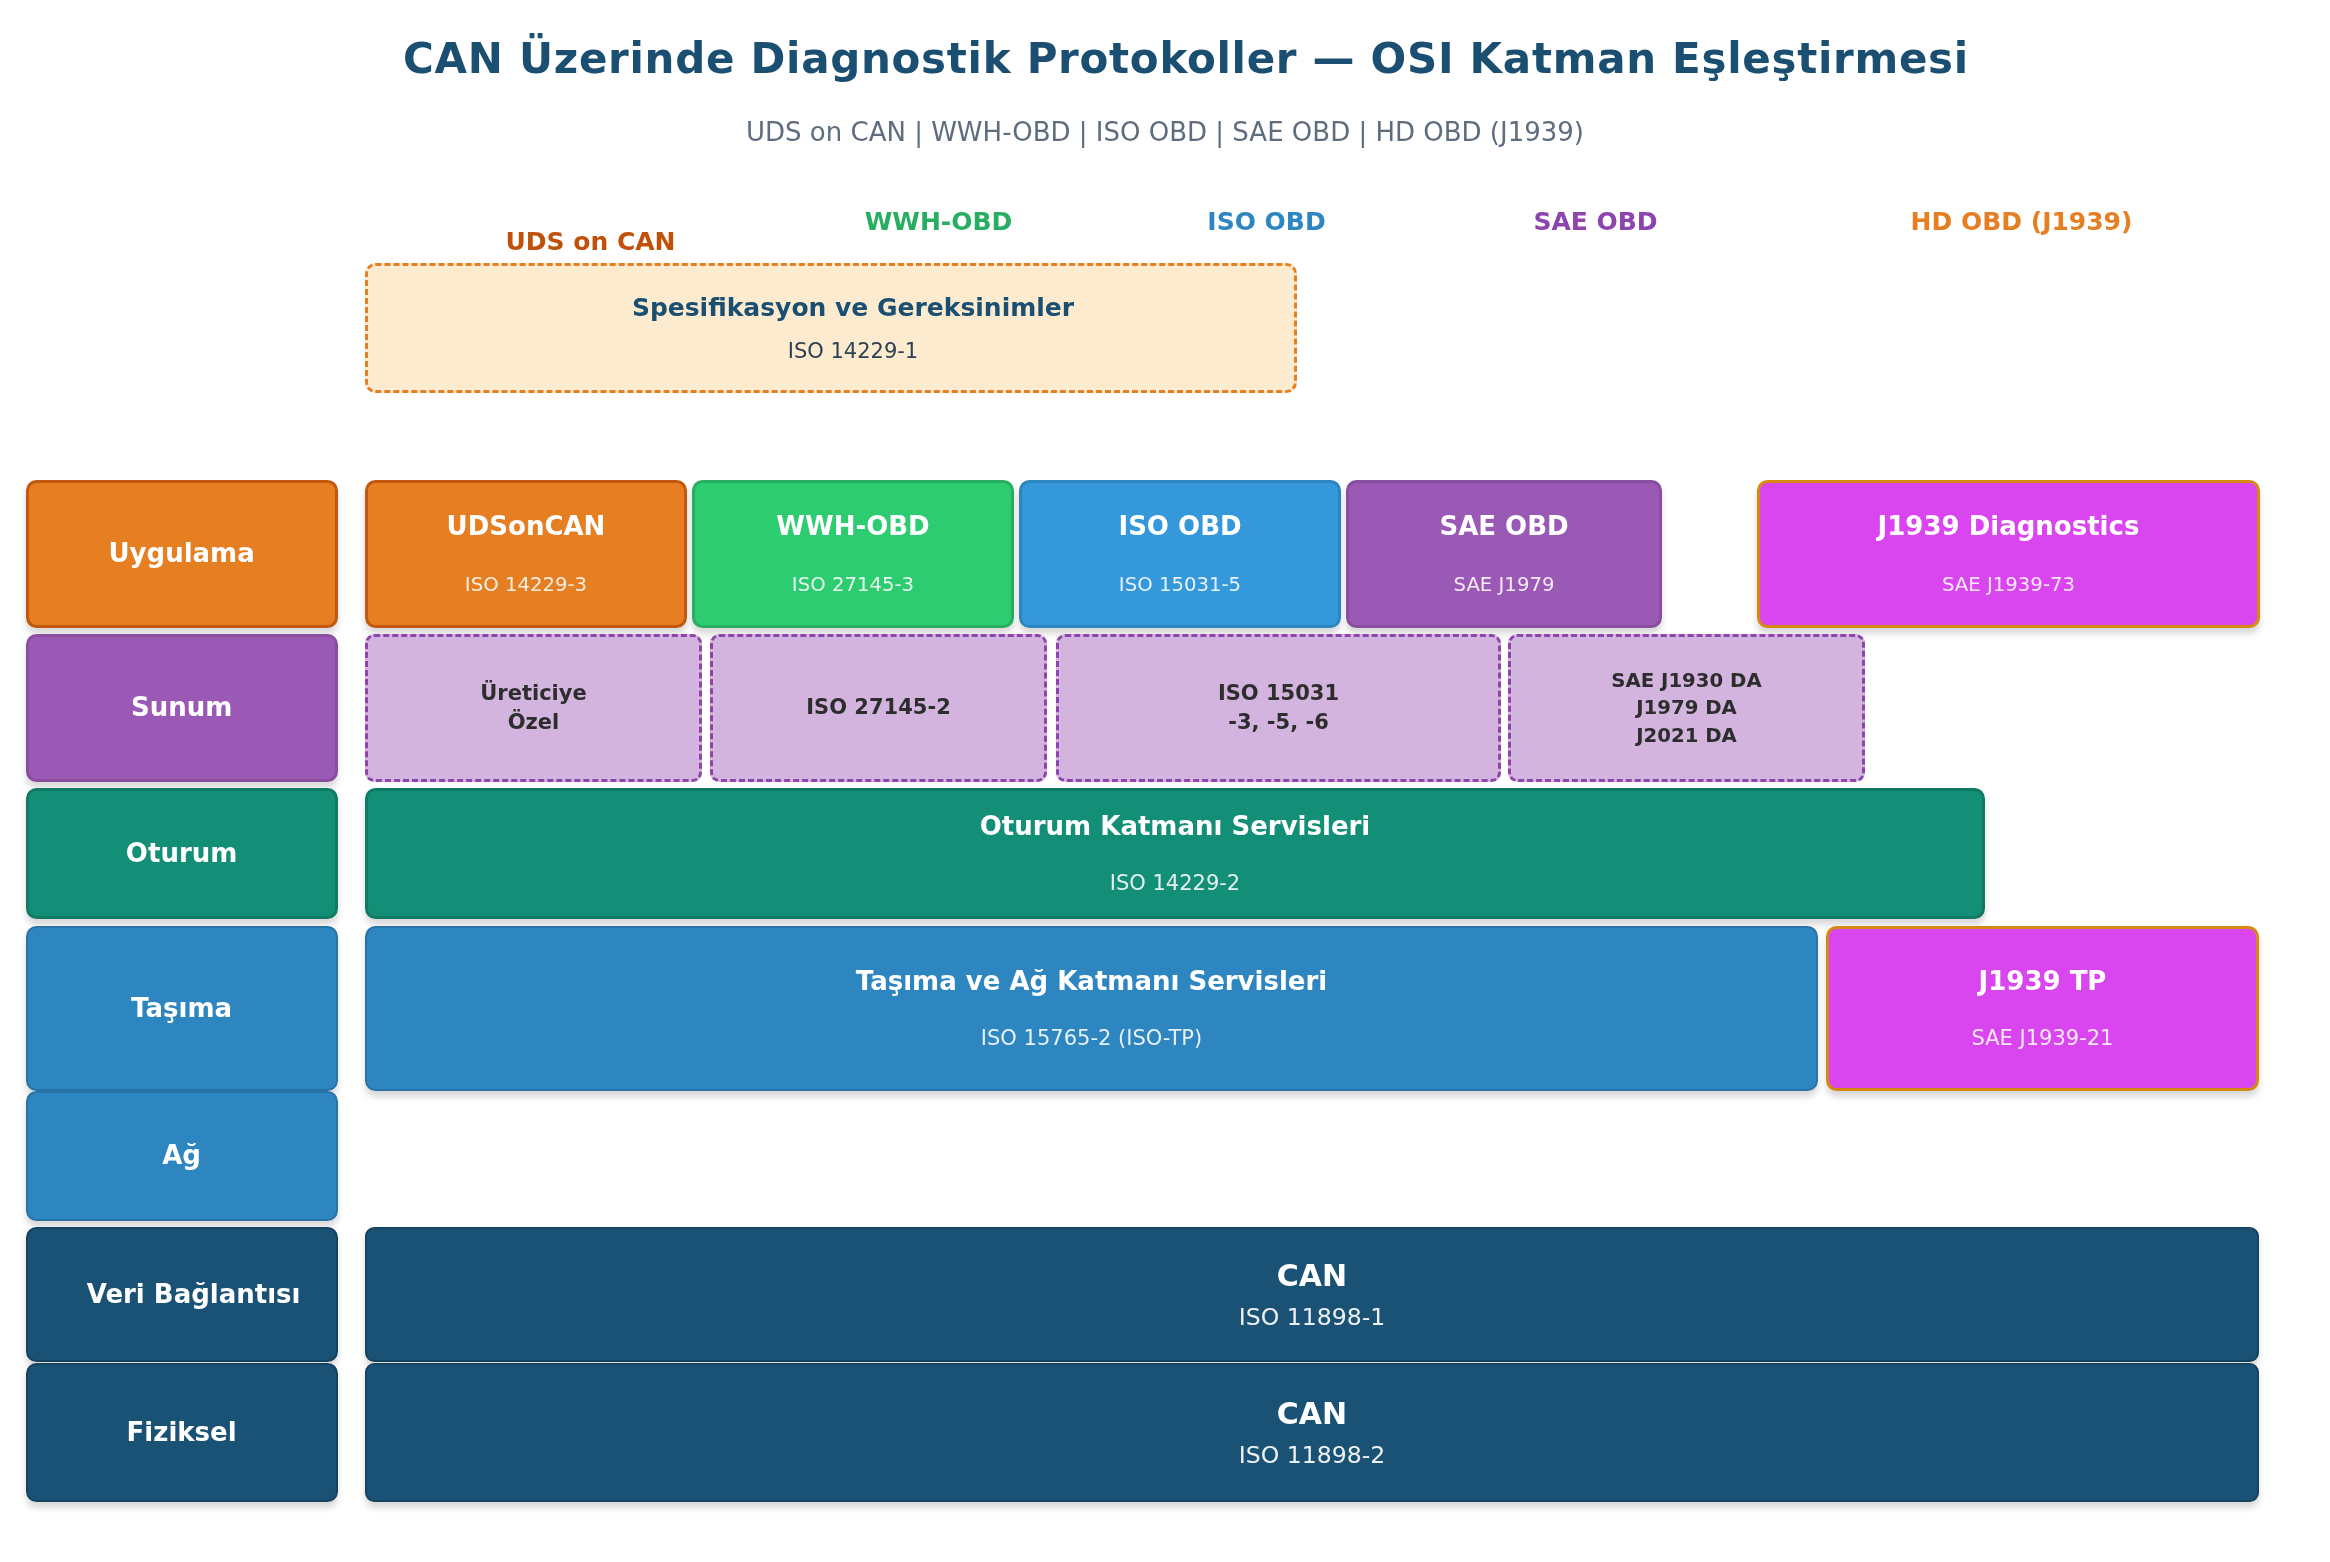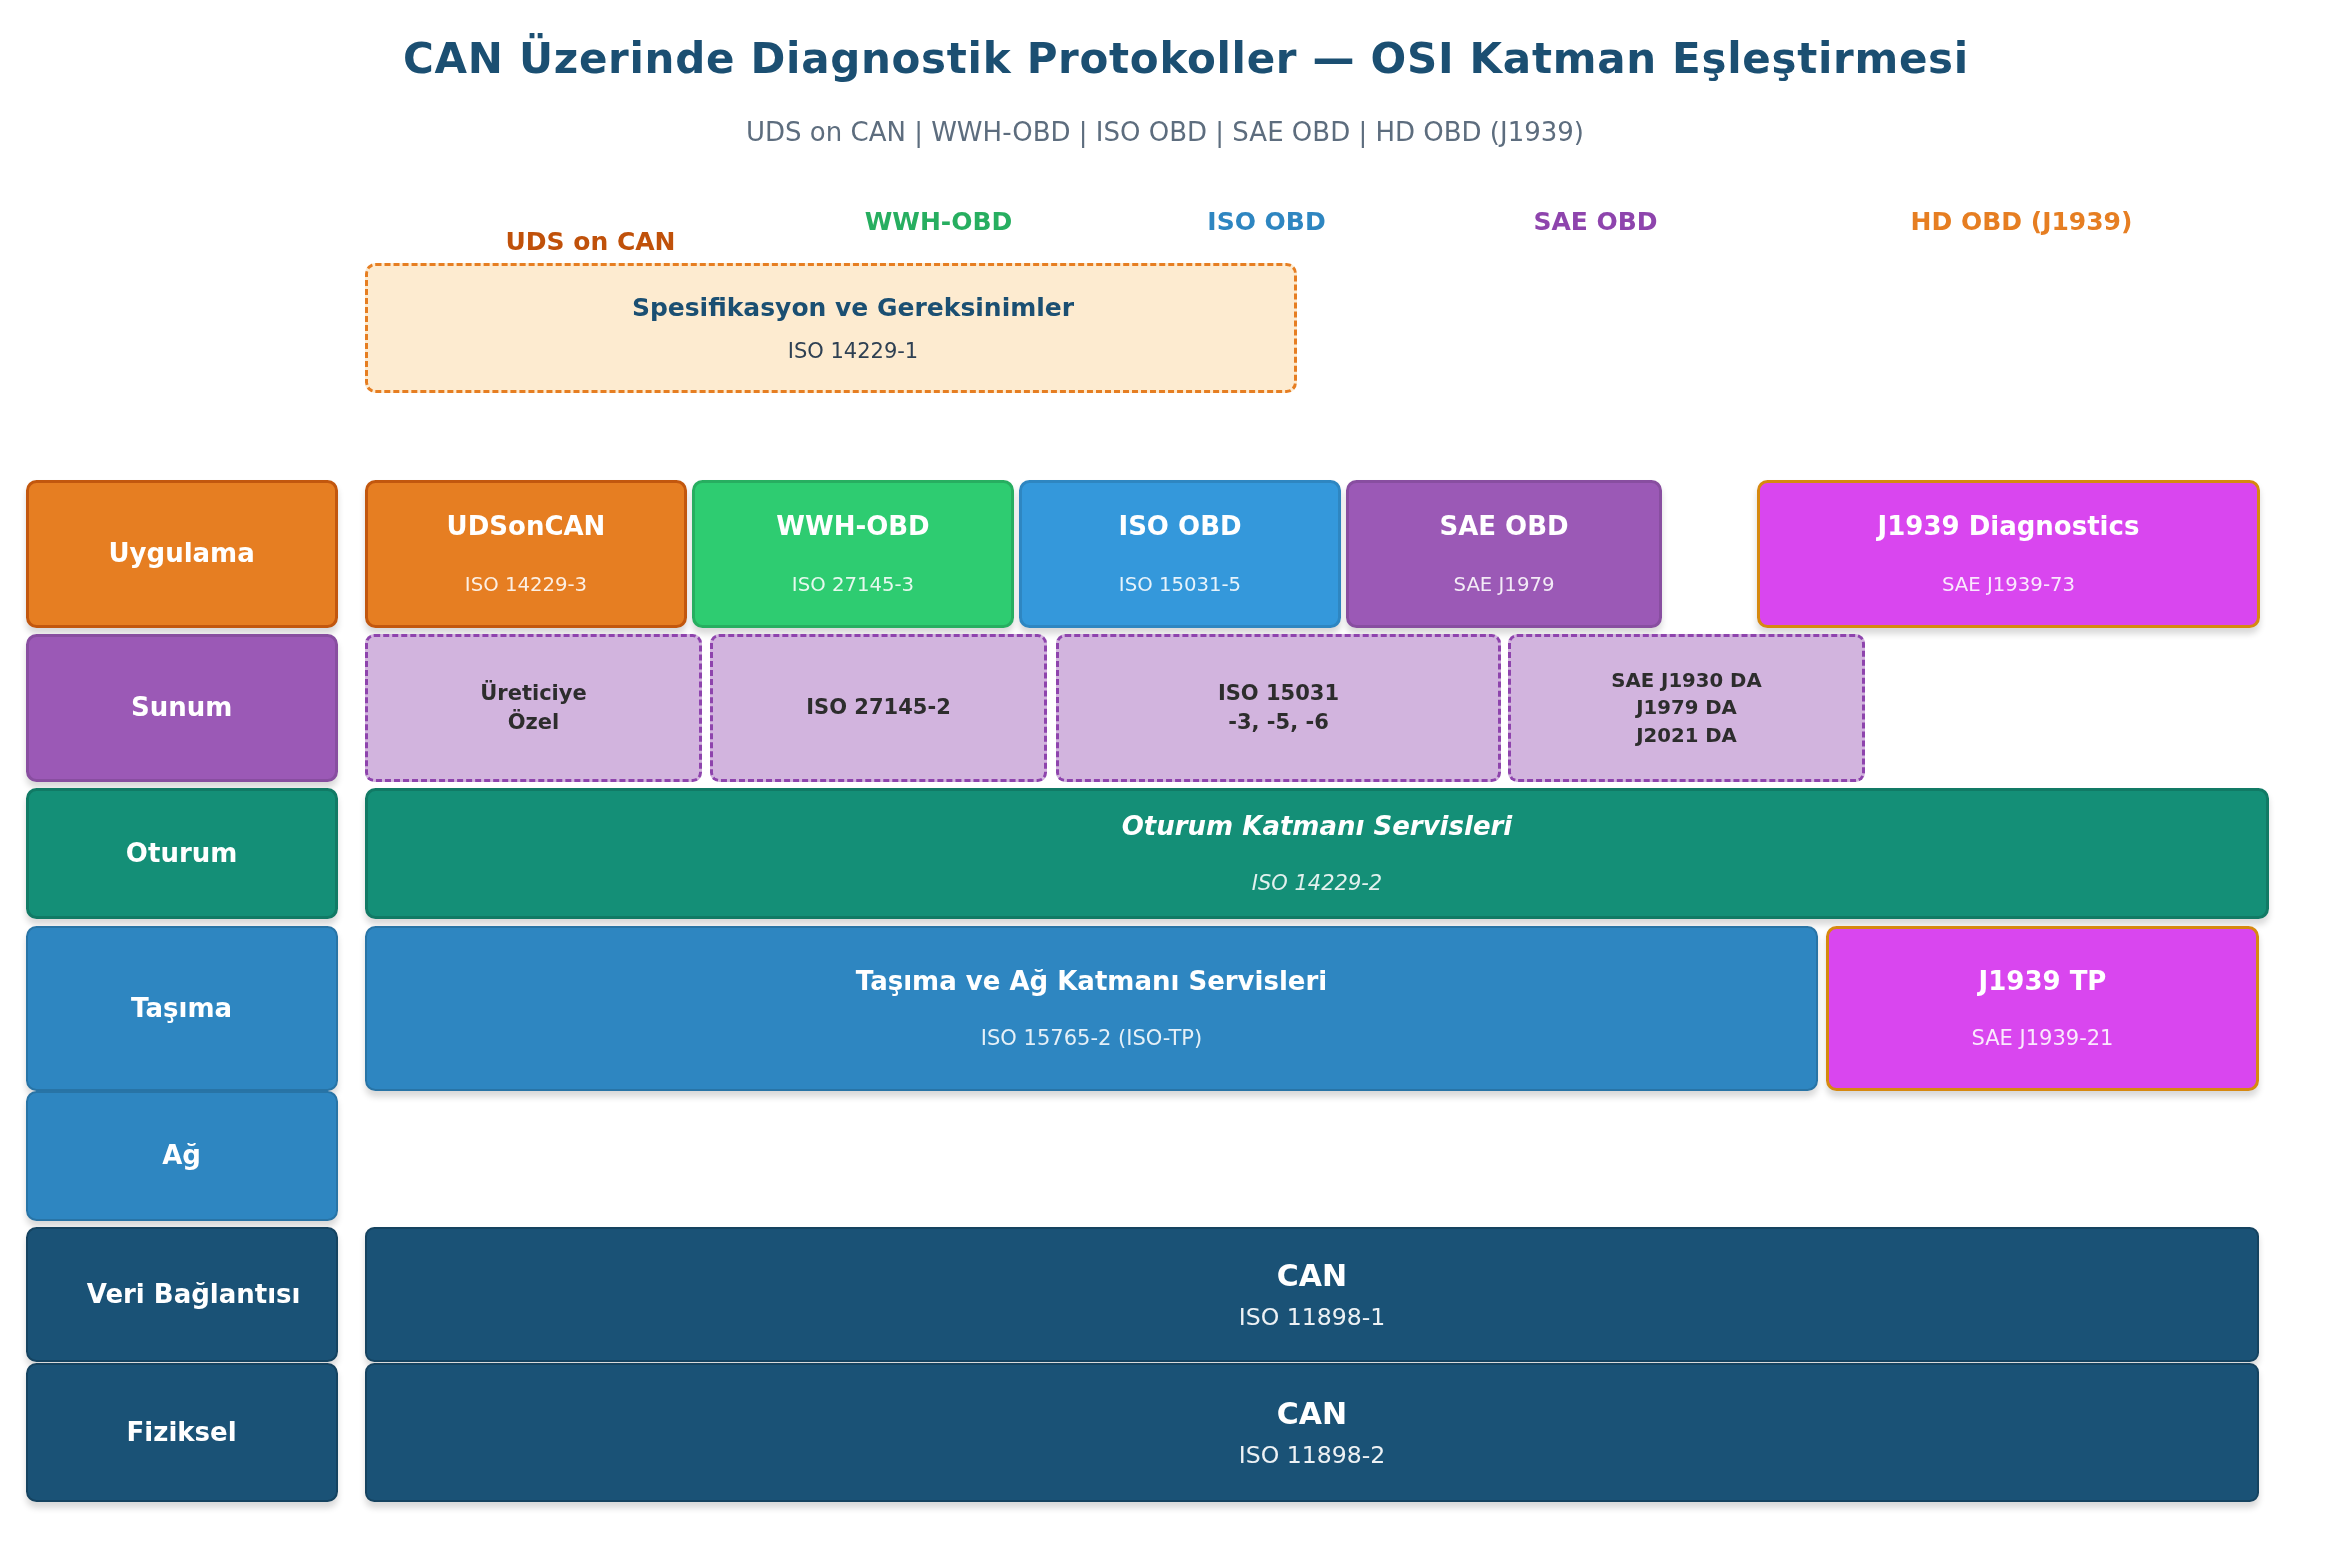--- a/index.html
+++ b/index.html
@@ -78,21 +78,21 @@
   .b-sae{left:1346px;top:480px;width:316px;height:148px;}
   .b-j1939d{left:1757px;top:480px;width:503px;height:148px;}
 
   
   .p-uretici{left:365px;top:634px;width:337px;height:148px;}
   .p-27145{left:710px;top:634px;width:337px;height:148px;}
   .p-15031{left:1056px;top:634px;width:445px;height:148px;}
   .p-j1930{left:1508px;top:634px;width:357px;height:148px;font-size:19.7px;}
 
   
-  .b-session{left:365px;top:788px;width:1904px;height:131px;font-style:italic;}
+  .b-session{left:365px;top:788px;width:1620px;height:131px;}
   .b-transport{left:365px;top:926px;width:1453px;height:165px;}
   .b-j1939tp{left:1826px;top:926px;width:433px;height:165px;}
   .b-can1{left:365px;top:1227px;width:1894px;height:135px;border-radius:9.2px;}
   .b-can2{left:365px;top:1363px;width:1894px;height:139px;border-radius:9.2px;}
 </style>
 </head>
 <body>
 
 <div class="title">CAN Üzerinde Diagnostik Protokoller — OSI Katman Eşleştirmesi</div>
 <div class="subtitle">UDS on CAN  |  WWH-OBD  |  ISO OBD  |  SAE OBD  |  HD OBD (J1939)</div>

